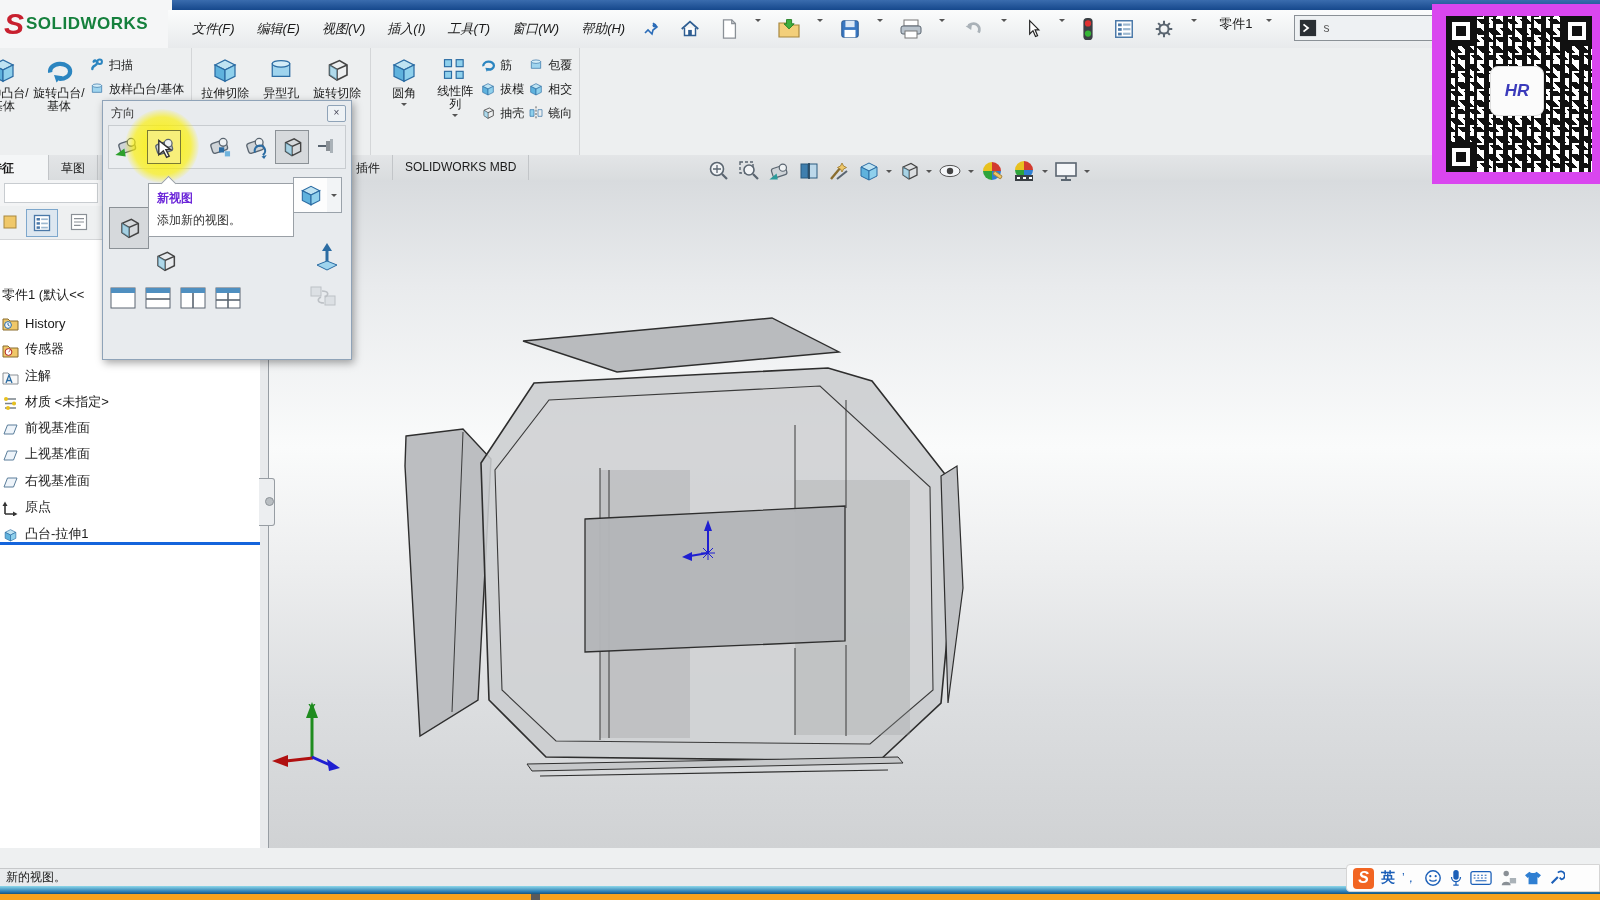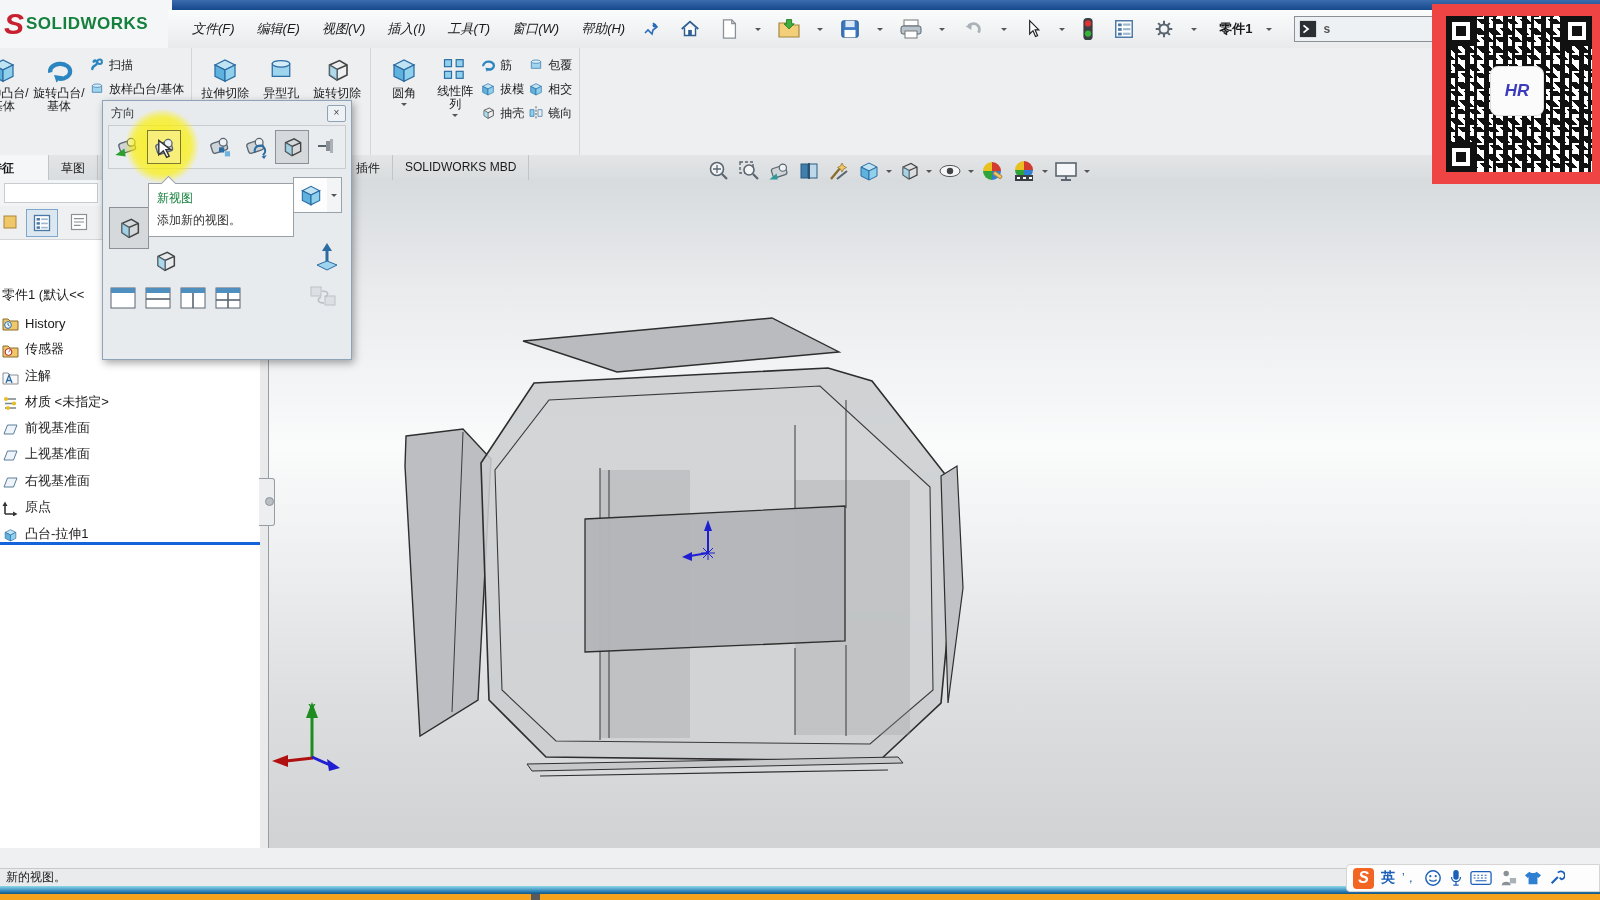--- a/index.html
+++ b/index.html
@@ -8,21 +8,21 @@
   .abs{position:absolute;}
   svg{display:block;}
   
   .titlebar{left:0;top:0;width:1600px;height:10px;background:linear-gradient(#3a6cae,#16488c);}
   .logo-block{left:0;top:0;width:168px;height:48px;background:#f5f6f7;display:flex;align-items:center;padding-left:4px;border-bottom:1px solid #d0d2d4;}
   .logo-s{font-size:30px;font-weight:bold;color:#c8202f;font-style:italic;margin-right:2px;}
   .logo-txt{font-size:17px;font-weight:bold;color:#15803d;letter-spacing:.5px;}
   .menurow{left:168px;top:10px;width:1432px;height:38px;background:linear-gradient(#fbfcfc,#e8eaec);border-bottom:1px solid #cfd1d3;display:flex;align-items:center;}
   .menubar{display:flex;align-items:center;gap:2px;padding-left:14px;}
   .menu-item{font-size:13px;padding:4px 10px;cursor:default;font-style:italic;}
-  .qtools{display:flex;align-items:center;gap:14px;margin-left:10px;font-weight:bold;}
+  .qtools{display:flex;gap:14px;margin-left:10px;}
   .qbtn{display:flex;align-items:center;padding:2px;}
   .dd{width:0;height:0;border:3px solid transparent;border-top-color:#555;margin-top:4px;}
   .searchbox{display:flex;align-items:center;width:238px;height:24px;background:#eef1f3;border:1px solid #8a9096;margin-left:8px;padding:0 4px;}
   .searchbox .stext{flex:1;font-size:12px;color:#555;padding-left:6px;}
   .docname{font-size:13px;margin-left:8px;}
   
   .ribbon{left:0;top:48px;width:1600px;height:107px;background:#edeff0;display:flex;overflow:hidden;}
   .rgroup{display:flex;padding:4px 5px 2px 5px;border-right:1px solid #d4d6d8;}
   .rlarge{width:56px;display:flex;flex-direction:column;align-items:center;font-size:12px;line-height:13px;text-align:center;word-break:break-all;padding-top:3px;}
   .rlarge .ric{margin-bottom:2px;}
@@ -63,24 +63,24 @@
   .od-b.pressed{background:#d6d9dc;border:1px solid #8b9196;}
   .hl-circle{position:absolute;left:22px;top:8px;width:74px;height:74px;border-radius:50%;z-index:2;pointer-events:none;
     background:radial-gradient(circle,rgba(252,240,0,.95) 0%,rgba(252,240,0,.65) 55%,rgba(252,240,0,0) 72%);}
   .od-bigbtn{position:absolute;left:6px;top:106px;width:38px;height:40px;background:#d6d9dc;border:1px solid #8b9196;display:flex;align-items:center;justify-content:center;}
   .od-cubebtn{position:absolute;left:190px;top:76px;width:34px;height:34px;background:#fdfdfd;border:1px solid #9aa2aa;display:flex;align-items:center;justify-content:center;}
   .od-cubedd{position:absolute;left:224px;top:76px;width:14px;height:34px;background:#f2f4f6;border:1px solid #9aa2aa;border-left:none;display:flex;align-items:center;justify-content:center;}
   .od-vrow{position:absolute;left:6px;top:184px;display:flex;gap:7px;}
   .od-vbtn{width:28px;height:25px;display:flex;align-items:center;justify-content:center;}
   .tooltip{position:absolute;left:45px;top:82px;width:146px;height:54px;background:#fff;border:1px solid #9aa0a6;z-index:60;padding:6px 8px;box-sizing:border-box;}
   .tt-caret{position:absolute;left:14px;top:-6px;width:10px;height:10px;background:#fff;border-left:1px solid #9aa0a6;border-top:1px solid #9aa0a6;transform:rotate(45deg);}
-  .tt-title{font-size:12px;font-weight:normal;color:#15803d;}
+  .tt-title{font-size:12px;font-weight:bold;color:#6d28d9;}
   .tt-body{font-size:12px;color:#333;margin-top:5px;}
   
-  .qr{left:1432px;top:4px;width:168px;height:180px;background:#ef4444;z-index:100;}
+  .qr{left:1432px;top:4px;width:168px;height:180px;background:#d946ef;z-index:100;}
   .qr-pat{position:absolute;left:14px;top:12px;width:146px;height:156px;
     background:
      repeating-linear-gradient(90deg,#111 0 5px,transparent 5px 9px,#111 9px 12px,transparent 12px 19px),
      repeating-linear-gradient(0deg,#fff 0 4px,transparent 4px 9px,#fff 9px 11px,transparent 11px 18px),
      repeating-linear-gradient(45deg,#111 0 6px,#fff 6px 10px);}
   .qr-f{position:absolute;width:30px;height:30px;border:6px solid #111;background:#fff;box-sizing:border-box;}
   .qr-f::after{content:"";position:absolute;left:4px;top:4px;width:10px;height:10px;background:#111;}
   .qr-hr{position:absolute;left:58px;top:62px;width:52px;height:48px;background:#fbfbfb;border-radius:8px;border:1px solid #ddd;
     display:flex;align-items:center;justify-content:center;font-style:italic;font-weight:bold;font-size:17px;color:#3b3bbb;}
   

